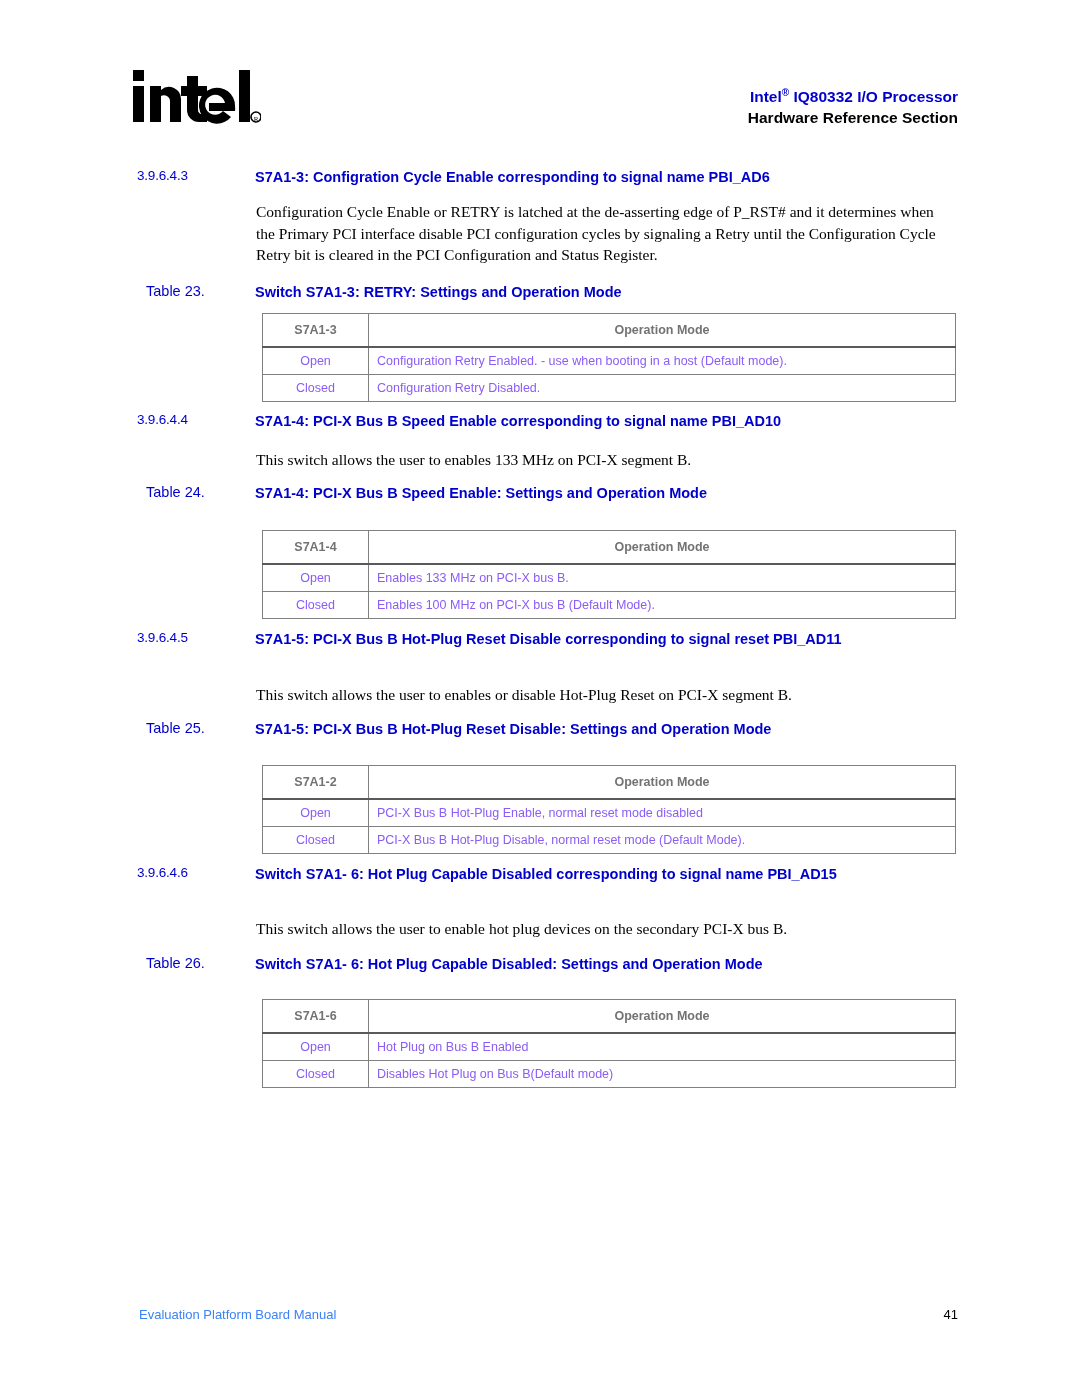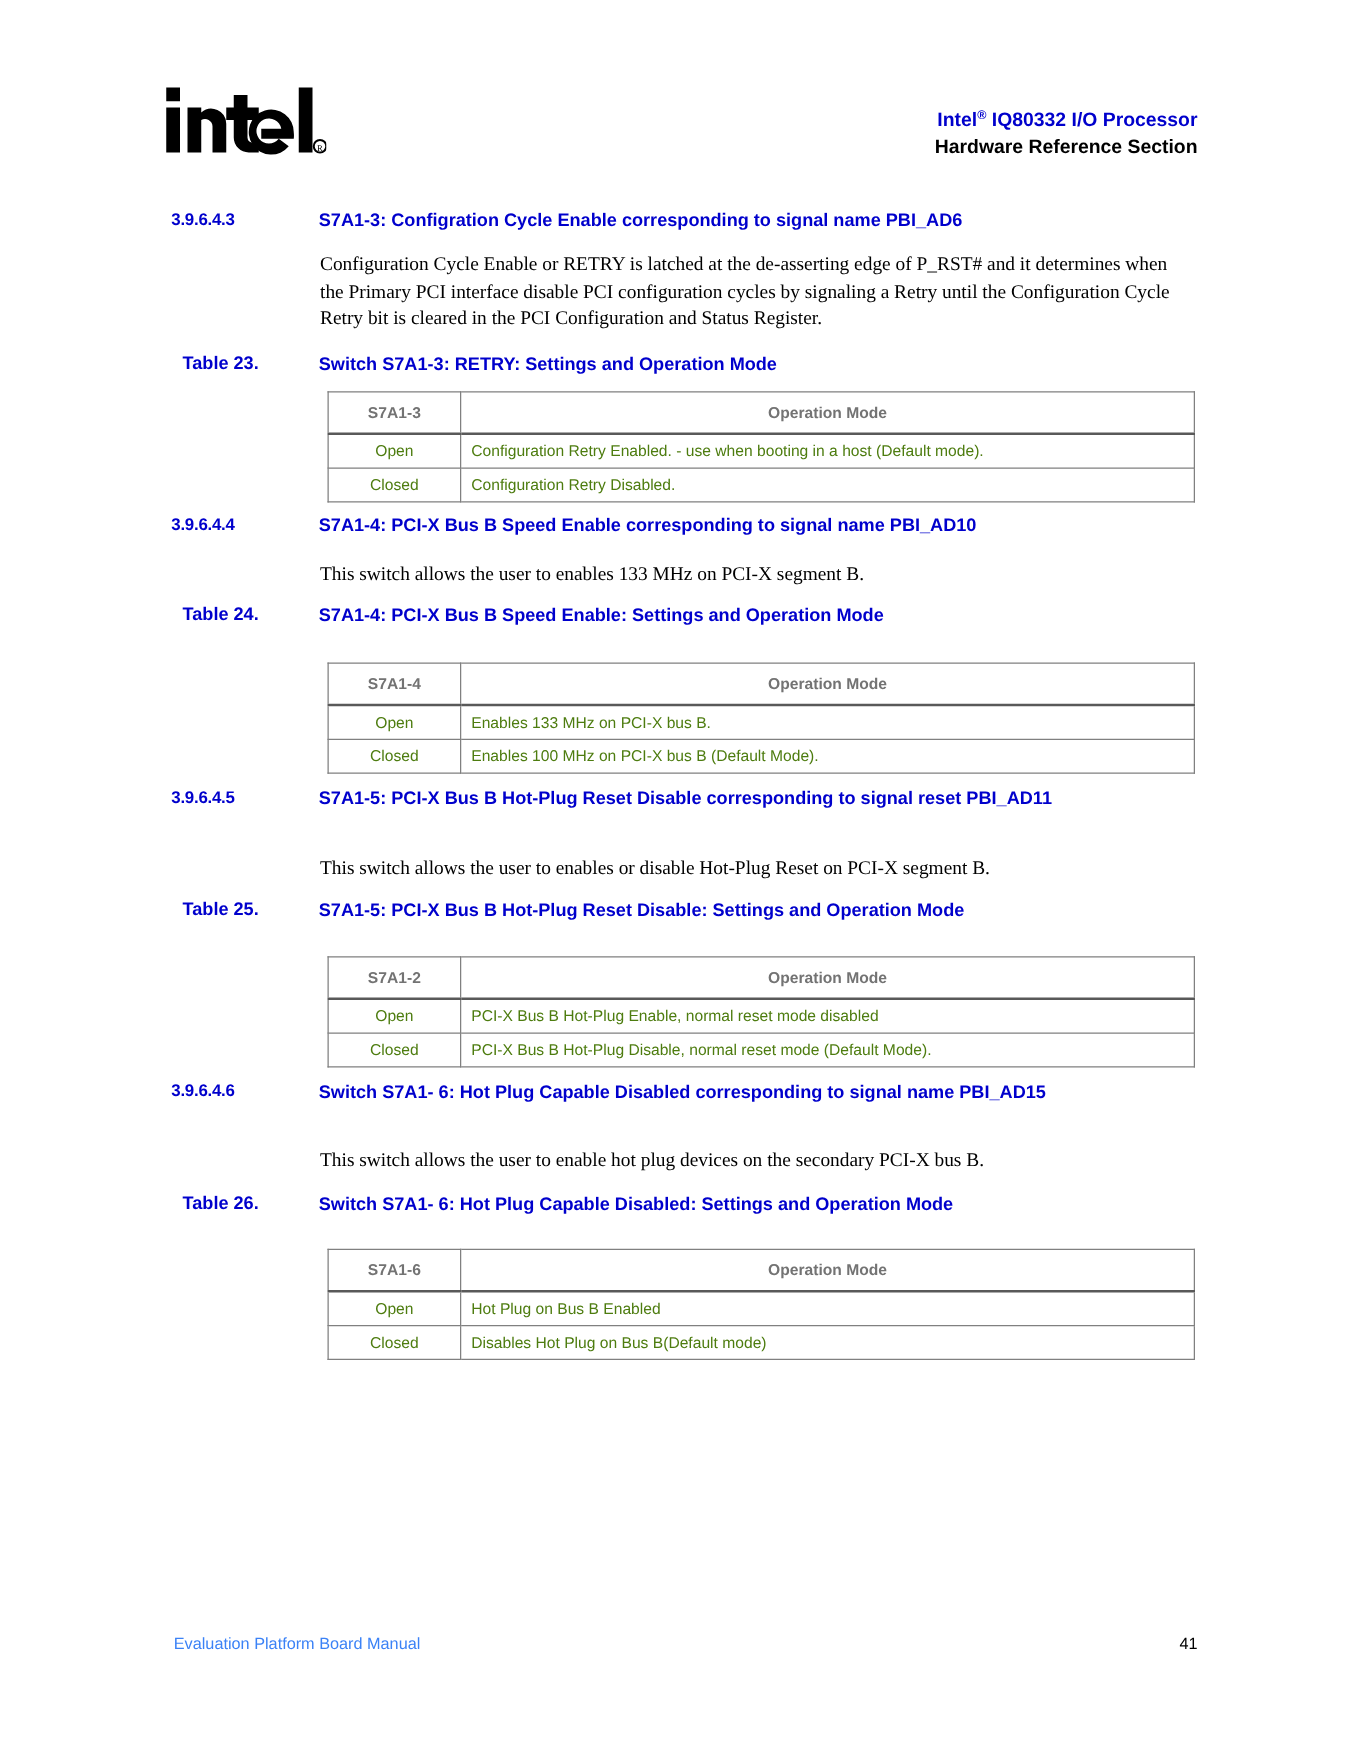--- a/index.html
+++ b/index.html
@@ -73,21 +73,21 @@
   .row {
     position: absolute;
     left: 0;
     width: 1080px;
   }
 
   .label-col {
     position: absolute;
     top: 0;
     font-family: "Liberation Sans", sans-serif;
-    font-weight: bold;
+    font-weight: normal;
     color: #0000cc;
     white-space: nowrap;
   }
   .sect-num {
     left: 137px;
     font-size: 13.5px;
     letter-spacing: -0.2px;
   }
   .table-num {
     left: 146px;
@@ -158,21 +158,21 @@
     vertical-align: middle;
     border-bottom: 2px solid #595959;
   }
   .switch-table thead th.h1 { text-align: center; }
   .switch-table thead th.h2 { text-align: center; }
 
   .switch-table tbody td {
     height: 26px;
     font-family: "Liberation Sans", sans-serif;
     font-size: 12.5px;
-    color: #4d7c0f;
+    color: #8b5cf6;
     vertical-align: middle;
   }
   .switch-table tbody td.col-state {
     text-align: center;
   }
   .switch-table tbody td.col-mode {
     text-align: left;
     padding-left: 8px;
   }
 

